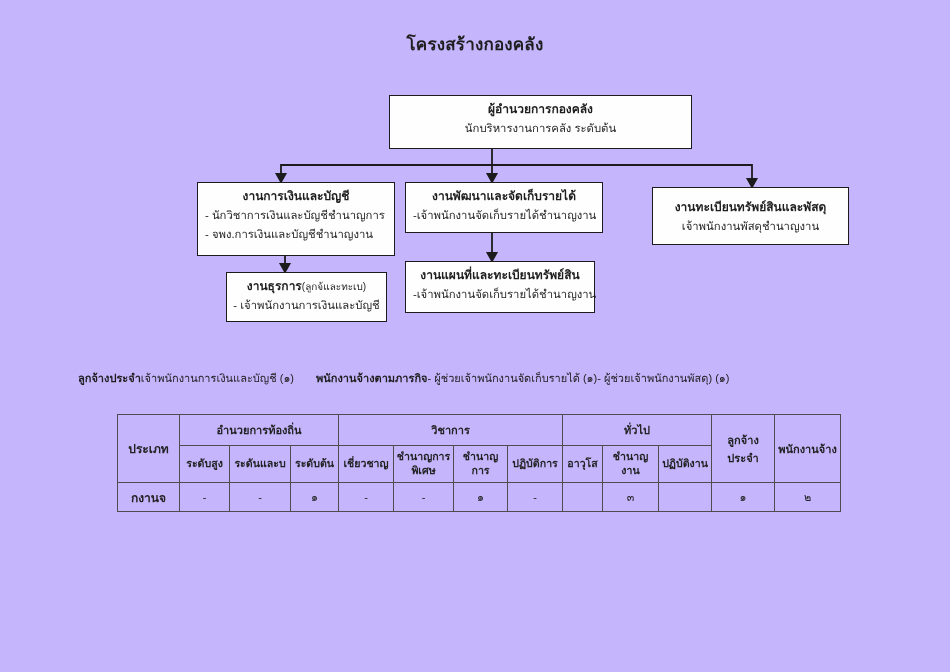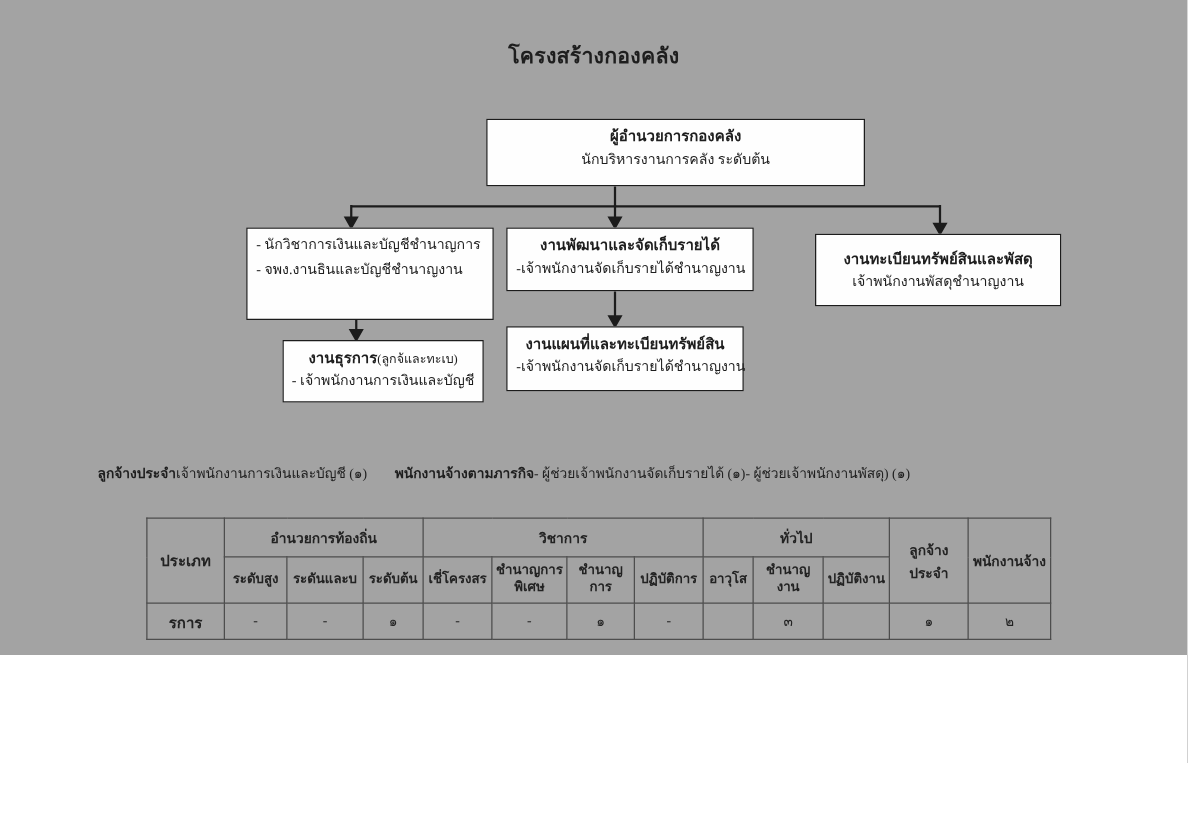--- a/index.html
+++ b/index.html
@@ -1,19 +1,19 @@
 <!DOCTYPE html>
 <html><head>
 <meta charset="utf-8">
 <style>
   * { margin:0; padding:0; box-sizing:border-box; }
   html,body { background:#ffffff; }
   .page {
-    position:relative; width:950px; height:524px; background:#a3a3a3;
-    font-family:Liberation Serif, serif; color:#1e1e1e; overflow:hidden;
+    position:relative; width:950px; height:672px; background:#c4b5fd;
+    font-family:Liberation Sans, sans-serif; color:#1e1e1e; overflow:hidden;
   }
   .doc-title {
     position:absolute; top:30px; left:0; width:100%;
     text-align:center; font-weight:bold; font-size:17px; letter-spacing:.2px;
   }
   .connectors { position:absolute; left:0; top:0; }
   .obox {
     position:absolute; border:1.6px solid #1c1c1c; background:#fefefe;
     padding-top:4px;
   }
@@ -60,22 +60,23 @@
       <polygon points="487.5,253 496.5,253 492,261"></polygon>
     </g>
   </svg>
 
   <div class="obox" style="left:341px; top:95px; width:303px; height:54px;margin-left:48px;">
     <div class="obox-title">ผู้อำนวยการกองคลัง</div>
     <div class="obox-line center">นักบริหารงานการคลัง  ระดับต้น</div>
   </div>
 
   <div class="obox" style="left:197px; top:182px; width:198px; height:74px;">
+    <div class="obox-title">งานการเงินและบัญชี</div>
     <div class="obox-line left">- นักวิชาการเงินและบัญชีชำนาญการ</div>
-    <div class="obox-line left">- จพง.งานธินและบัญชีชำนาญงาน</div>
+    <div class="obox-line left">- จพง.การเงินและบัญชีชำนาญงาน</div>
   </div>
 
   <div class="obox" style="left:405px; top:182px; width:198px; height:51px;">
     <div class="obox-title">งานพัฒนาและจัดเก็บรายได้</div>
     <div class="obox-line left">-เจ้าพนักงานจัดเก็บรายได้ชำนาญงาน</div>
   </div>
 
   <div class="obox" style="left:652px; top:187px; width:197px; height:58px; padding-top:10px;">
     <div class="obox-title">งานทะเบียนทรัพย์สินและพัสดุ</div>
     <div class="obox-line center">เจ้าพนักงานพัสดุชำนาญงาน</div>
@@ -115,30 +116,30 @@
         <th colspan="3">อำนวยการท้องถิ่น</th>
         <th colspan="4">วิชาการ</th>
         <th colspan="3">ทั่วไป</th>
         <th rowspan="2">ลูกจ้างประจำ</th>
         <th rowspan="2">พนักงานจ้าง</th>
       </tr>
       <tr class="r2">
         <th>ระดับสูง</th>
         <th>ระดันและบ</th>
         <th>ระดับต้น</th>
-        <th>เชี่โครงสร</th>
+        <th>เชี่ยวชาญ</th>
         <th>ชำนาญการพิเศษ</th>
         <th>ชำนาญการ</th>
         <th>ปฏิบัติการ</th>
         <th>อาวุโส</th>
         <th>ชำนาญงาน</th>
         <th>ปฏิบัติงาน</th>
       </tr>
       <tr class="r3">
-        <th class="rowlabel">รการ</th>
+        <th class="rowlabel">กงานจ</th>
         <td>-</td>
         <td>-</td>
         <td>๑</td>
         <td>-</td>
         <td>-</td>
         <td>๑</td>
         <td>-</td>
         <td></td>
         <td>๓</td>
         <td></td>

